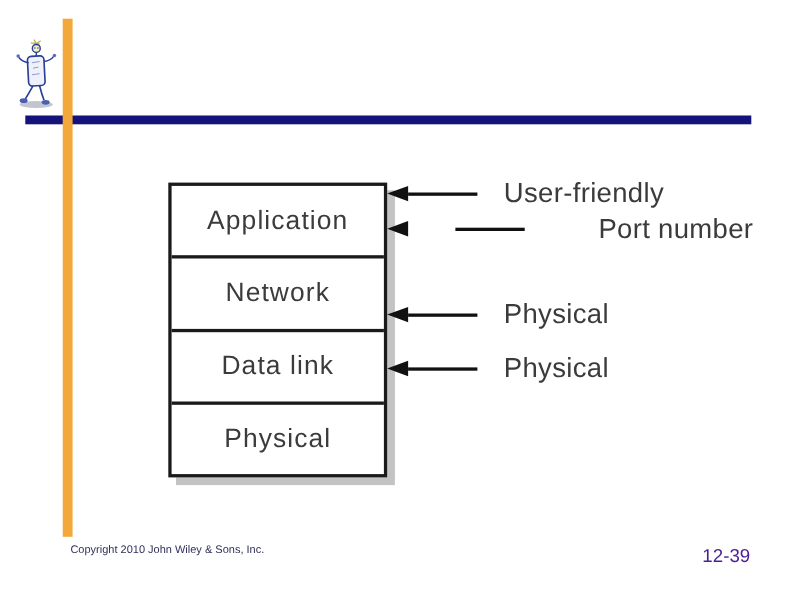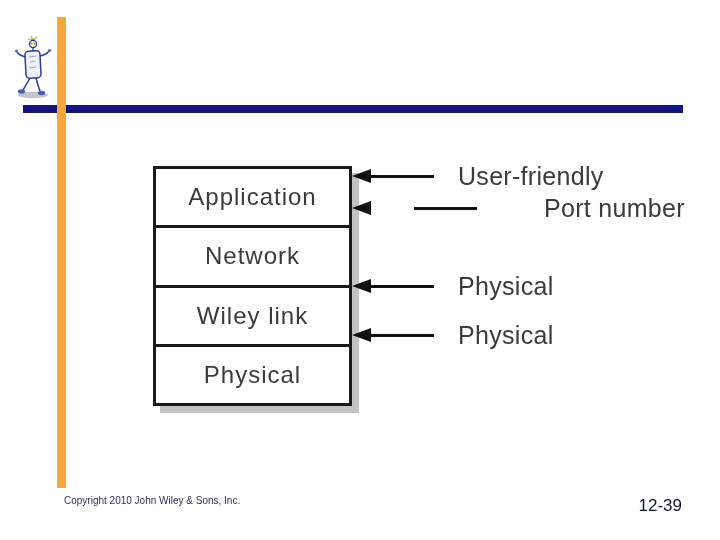--- a/index.html
+++ b/index.html
@@ -30,21 +30,21 @@
     position: absolute;
     left: 12px; top: 35px;
     width: 42px; height: 64px;
     z-index: 4;
   }
 
   
   .layer-stack {
     position: absolute;
     left: 153px; top: 166px;
-    width: 199px; height: 240px;
+    width: 199px; height: 268px;
     box-sizing: border-box;
     border: 3px solid #1A1A1A;
     background: #ffffff;
     box-shadow: 7px 7px 0 #C3C3C3;
     display: flex;
     flex-direction: column;
     z-index: 5;
   }
   .layer-cell {
     flex: 1;
@@ -93,21 +93,21 @@
   .footer-copyright {
     position: absolute;
     left: 64px; top: 495px;
     font-size: 10px;
     color: #2F2F5A;
   }
   .page-number {
     position: absolute;
     right: 38px; top: 496px;
     font-size: 17px;
-    color: #0f172a;
+    color: #4c1d95;
   }
 </style>
 </head>
 <body>
 
 <div>
 
   <svg class="logo" viewBox="0 0 42 64" aria-hidden="true">
     <ellipse cx="21" cy="60" rx="15" ry="3.2" fill="#AEB2C0" opacity="0.75"></ellipse>
 
@@ -148,21 +148,21 @@
   <div class="header-rule"></div>
 
   <div class="layer-stack">
     <div class="layer-cell">
       <span>Application</span>
     </div>
     <div class="layer-cell">
       <span>Network</span>
     </div>
     <div class="layer-cell">
-      <span>Wiley link</span>
+      <span>Data link</span>
     </div>
     <div class="layer-cell">
       <span>Physical</span>
     </div>
   </div>
 
   <div class="annotation ann-0">
     <span class="arrow-head"></span>
     <span class="arrow-shaft"></span>
     <span class="annotation-label">User-friendly</span>

